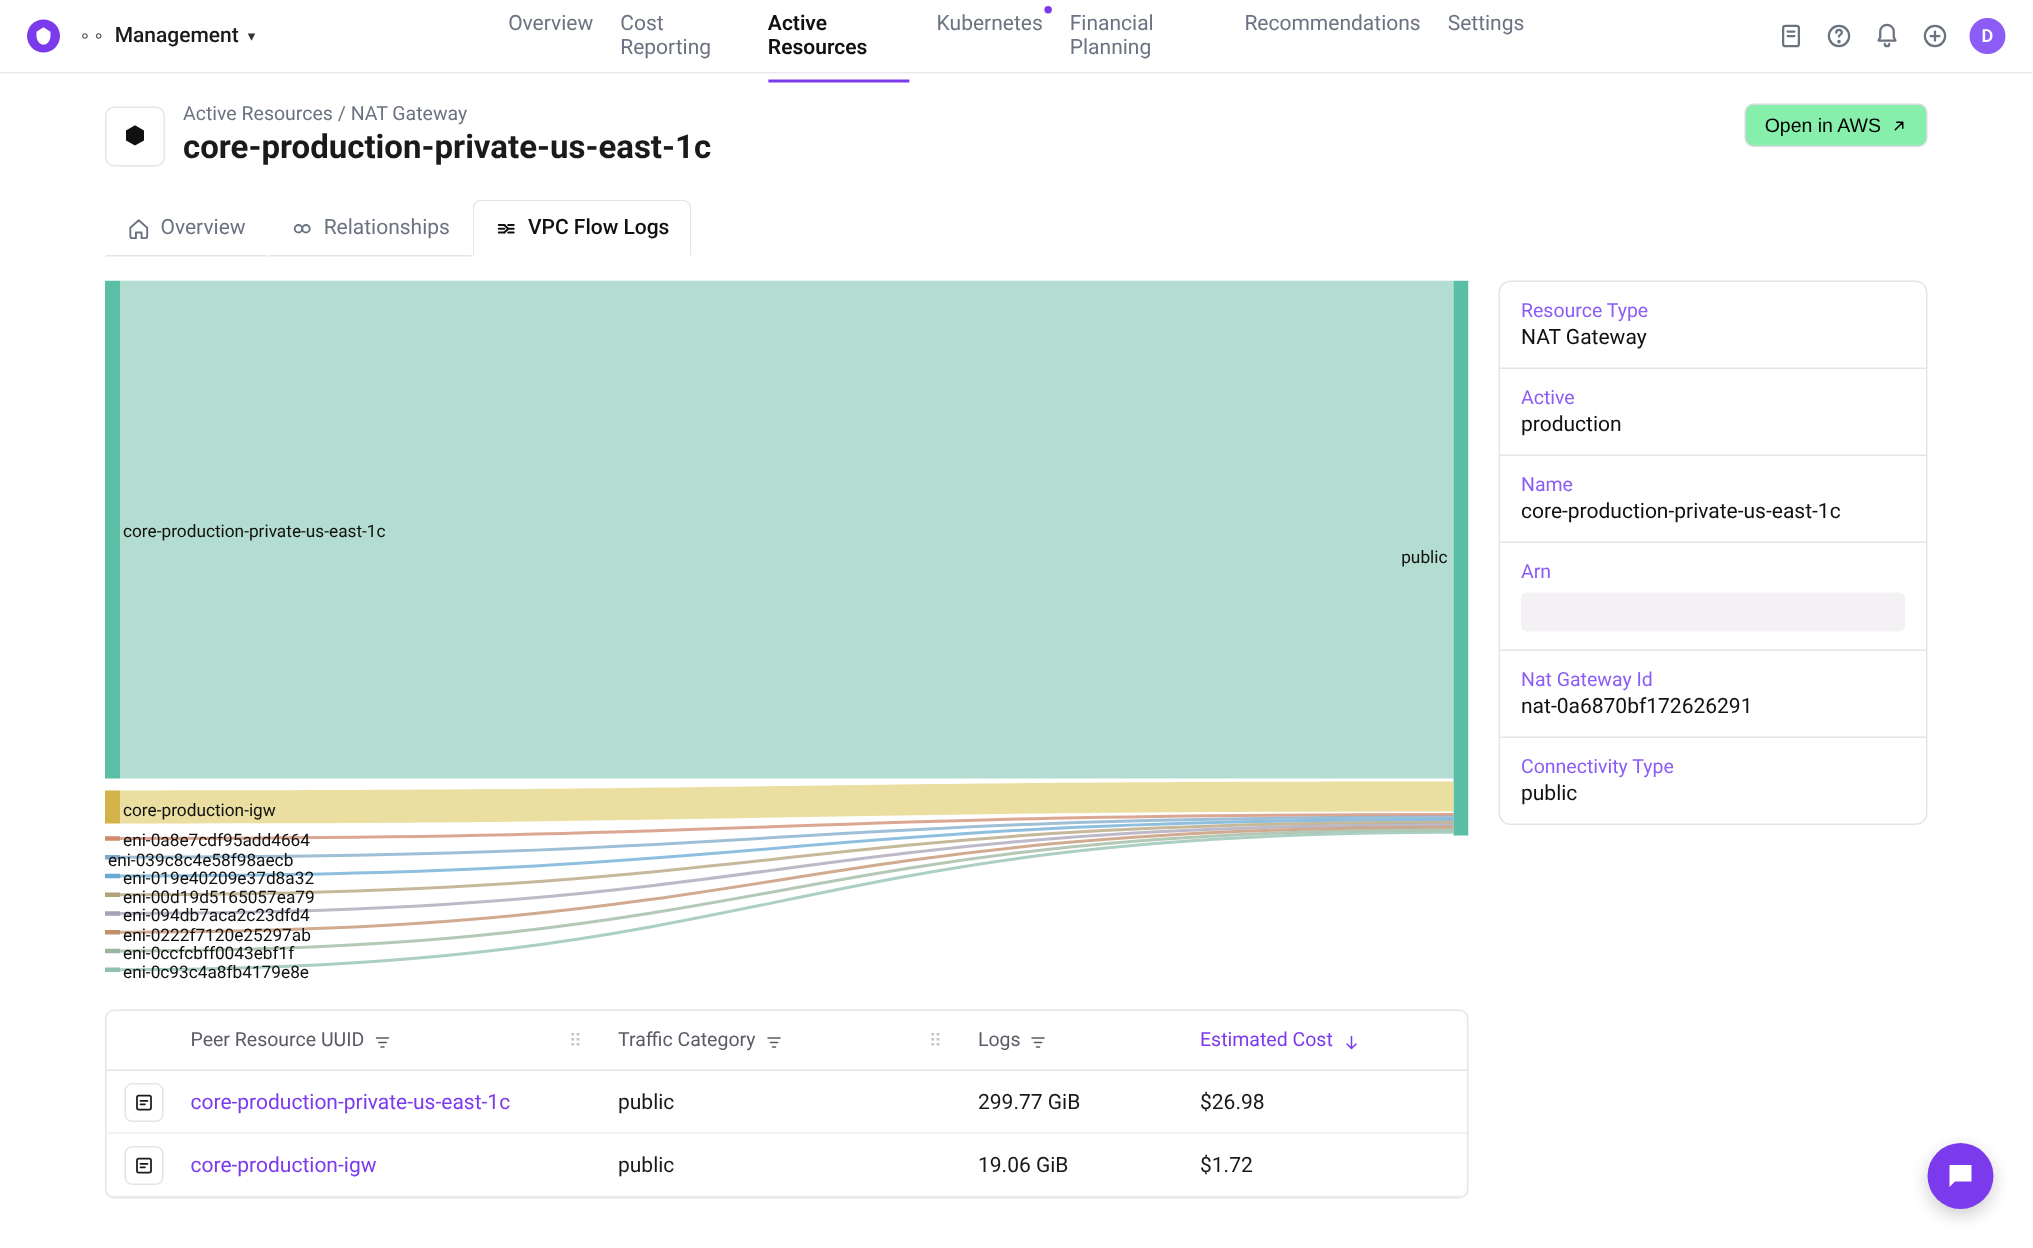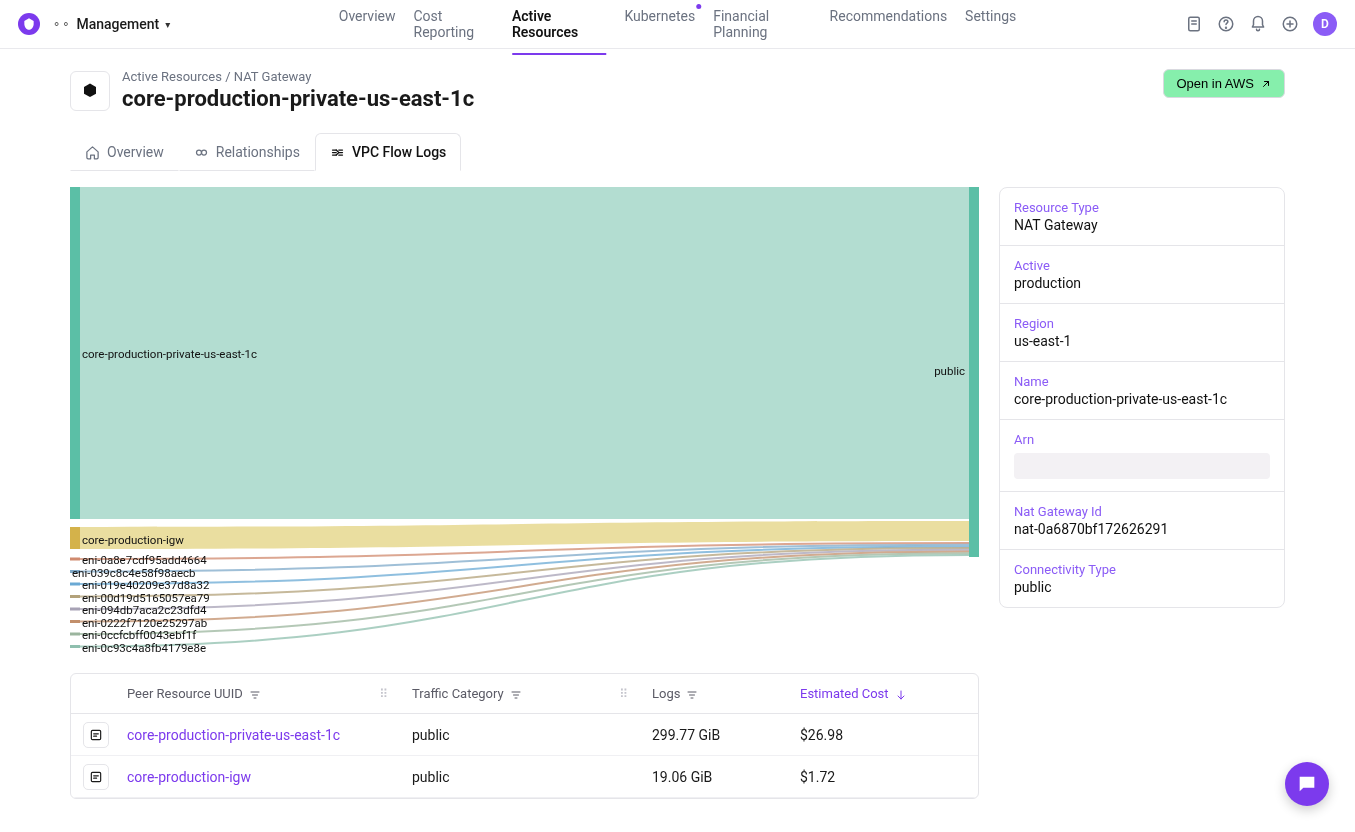--- a/index.html
+++ b/index.html
@@ -453,24 +453,20 @@
       <div class="info-panel">
         <div class="info-block">
           <div class="info-label">Resource Type</div>
           <div class="info-value">NAT Gateway</div>
         </div>
         <div class="info-block">
           <div class="info-label">Active</div>
           <div class="info-value">production</div>
         </div>
         <div class="info-block">
-          <div class="info-label">Region</div>
-          <div class="info-value">us-east-1</div>
-        </div>
-        <div class="info-block">
           <div class="info-label">Name</div>
           <div class="info-value">core-production-private-us-east-1c</div>
         </div>
         <div class="info-block">
           <div class="info-label">Arn</div>
           <div class="arn-box"></div>
         </div>
         <div class="info-block">
           <div class="info-label">Nat Gateway Id</div>
           <div class="info-value">nat-0a6870bf172626291</div>

